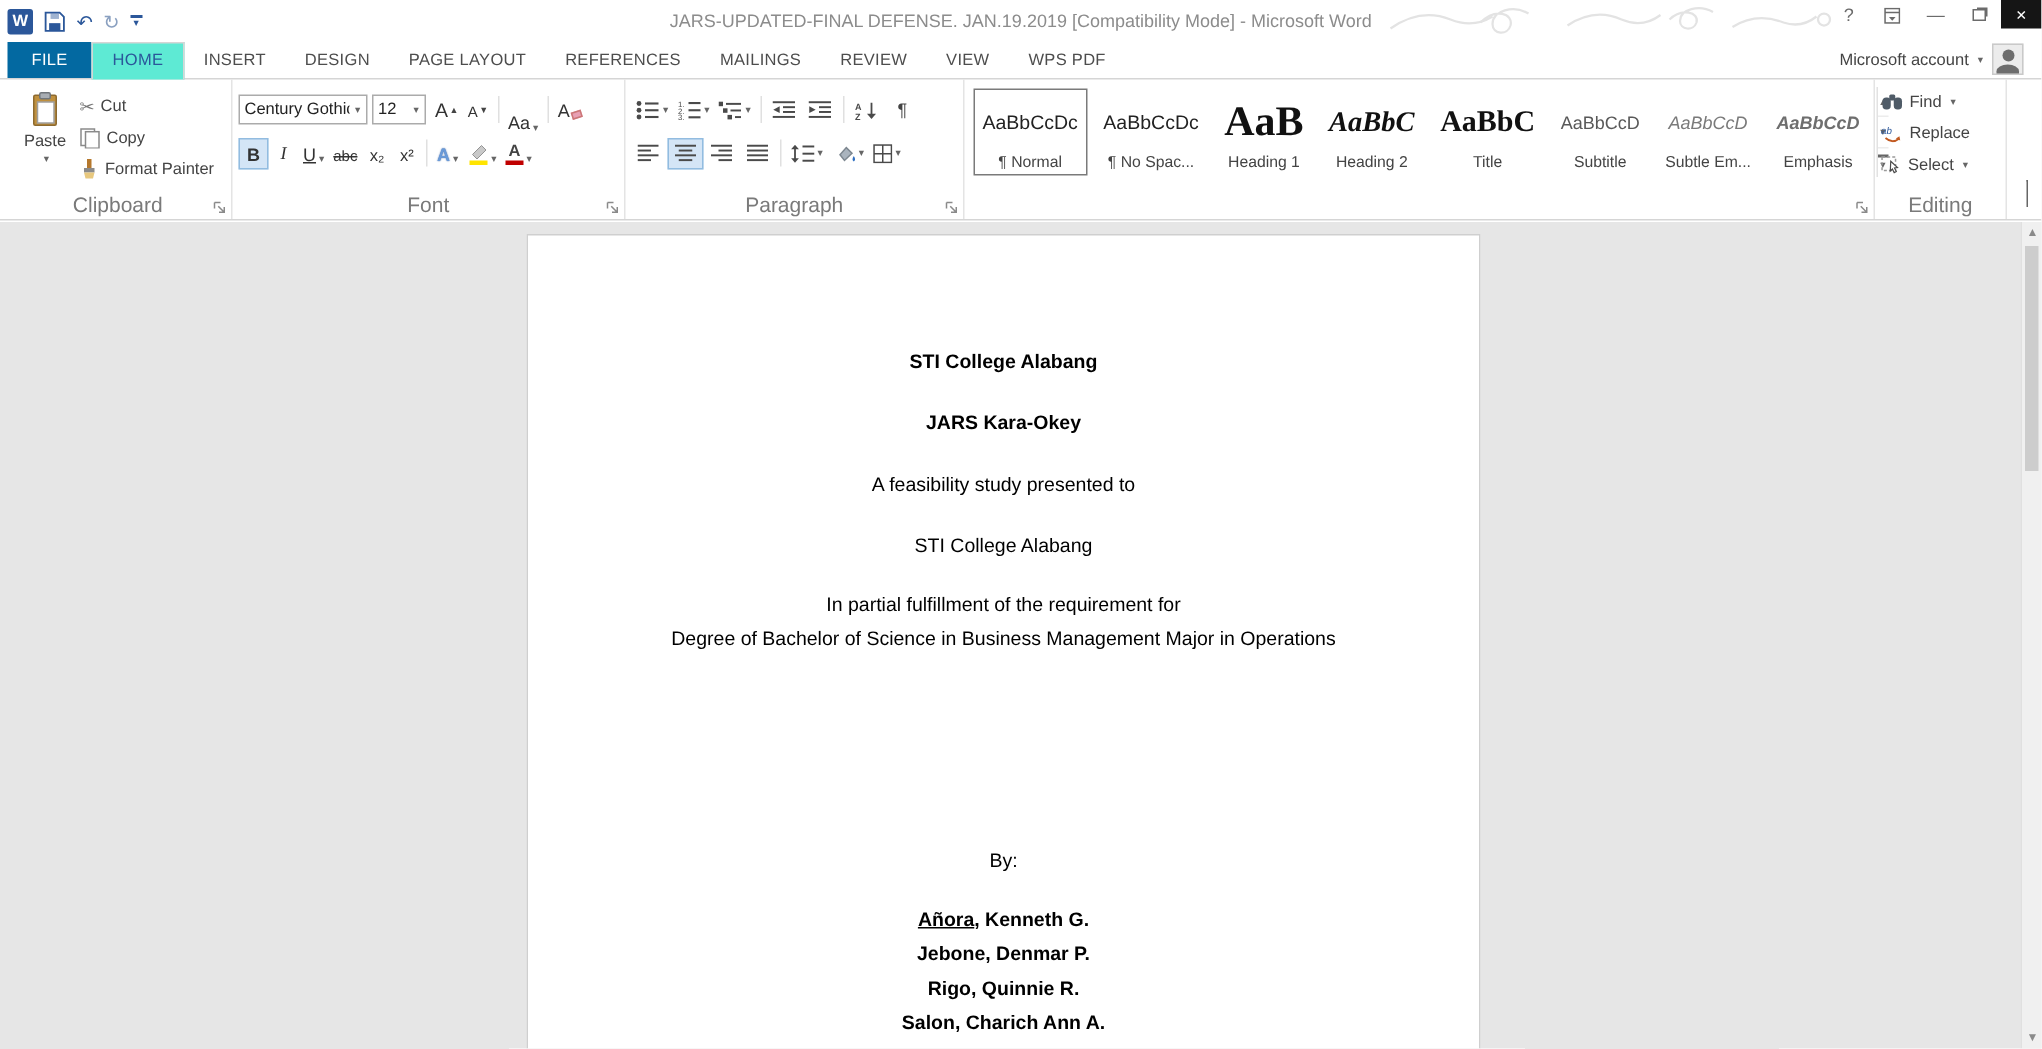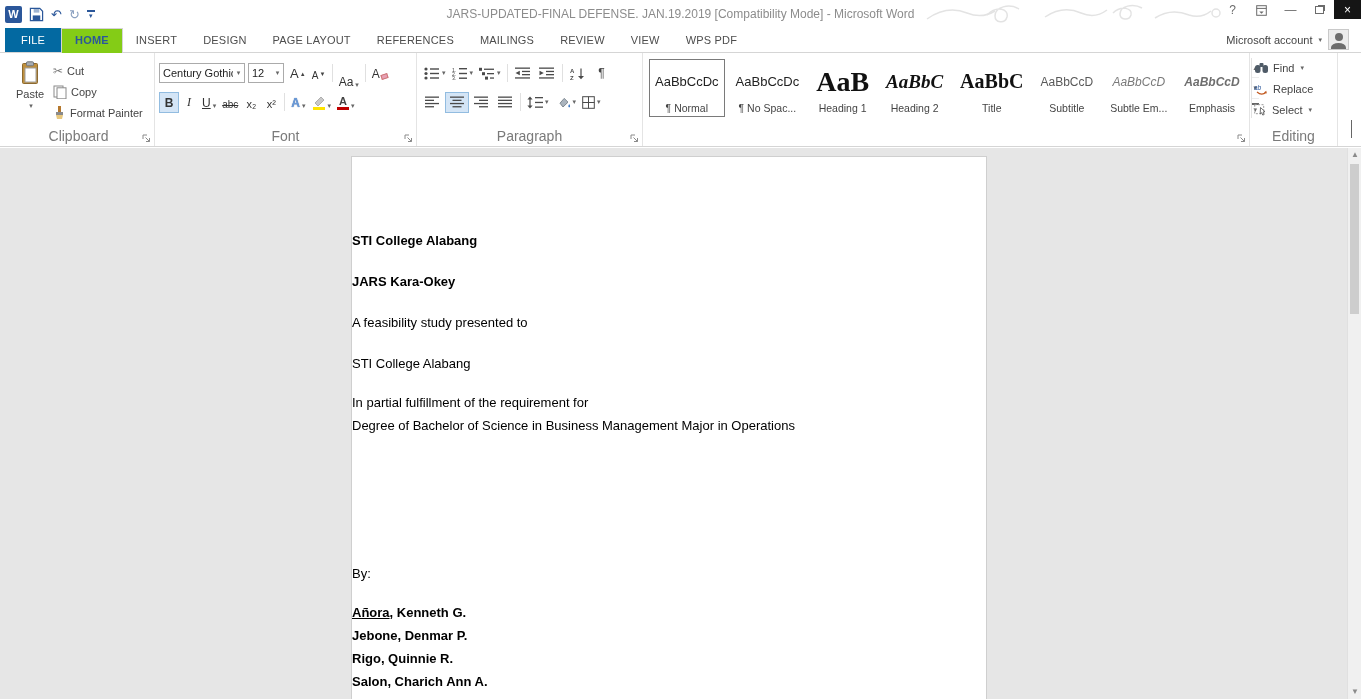--- a/index.html
+++ b/index.html
@@ -19,21 +19,21 @@
   .flourish { position:absolute; right:136px; top:1px; }
   .winctrl { position:absolute; right:0; top:0; display:flex; align-items:flex-start; }
   .wbtn { width:29px; height:20px; display:flex; align-items:center; justify-content:center; font-size:12px; color:#6b6b6b; }
   .wbtn.close { background:#151515; color:#fff; width:27px; height:19px; font-size:12px; }
   .restore-box { width:9px; height:8px; border:1px solid #6b6b6b; background:#fff; box-shadow:2px -2px 0 -1px #6b6b6b; }
 
   
   .tabrow { position:relative; height:24px; display:flex; align-items:stretch; padding-left:5px; background:#fff; z-index:5; }
   .tab { padding:0 13px; font-size:11px; line-height:24px; color:#4d4d4d; letter-spacing:.2px; white-space:nowrap; }
   .tab.file { background:#0369a1; color:#fff; padding:0 16px; }
-  .tab.active { color:#2b579a; background:#84cc16; border:1px solid #d5d5d5; border-bottom:none; line-height:22px; margin-bottom:-1px; position:relative; z-index:6;font-weight:bold; }
+  .tab.active { color:#2b579a; background:#5eead4; border:1px solid #d5d5d5; border-bottom:none; line-height:22px; margin-bottom:-1px; position:relative; z-index:6; }
   .account { position:absolute; right:39px; top:0; height:24px; display:flex; align-items:center; gap:4px; font-size:11px; color:#444; }
   .account .dd { font-size:7px; color:#666; }
   .avatar { position:absolute; right:12px; top:1px; width:21px; height:21px; background:#ececec; border:1px solid #c9c9c9; overflow:hidden; }
   .av-head { position:absolute; top:3px; left:6px; width:8px; height:8px; border-radius:50%; background:#6d6d6d; }
   .av-body { position:absolute; bottom:-3px; left:2px; width:15px; height:9px; border-radius:50% 50% 0 0; background:#6d6d6d; }
 
   
   .ribbon { position:relative; height:95px; background:#fff; border-top:1px solid #d5d5d5; border-bottom:1px solid #d5d5d5; display:flex; padding-left:3px; }
   .rgroup { position:relative; border-right:1px solid #e4e4e4; padding:3px 3px 17px 4px; }
   .glabel { position:absolute; bottom:2px; left:0; right:0; text-align:center; font-size:14px; color:#7a7a7a; }
@@ -102,21 +102,21 @@
   .morebar { width:7px; height:1.5px; background:#666; margin-bottom:1px; }
 
   
   .g-editing { width:88px; padding-top:7px; }
   .edit-col { display:flex; flex-direction:column; gap:5px; }
   .edit-item { display:flex; align-items:center; gap:4px; font-size:11px; color:#444; height:16px; white-space:nowrap; }
 
   
   .docarea { position:absolute; top:148px; left:0; right:0; bottom:0; background:#e6e6e6; overflow:hidden; }
   .page { position:absolute; left:351px; top:8px; width:636px; height:780px; background:#fff; border:1px solid #cfcfcf; }
-  .page-inner { padding-top:72px; text-align:left; font-size:13px; line-height:23px; color:#000; }
+  .page-inner { padding-top:72px; text-align:center; font-size:13px; line-height:23px; color:#000; }
   .dl { margin:0; }
   .b { font-weight:bold; }
   .m18 { margin-bottom:18px; } .m16 { margin-bottom:16px; } .m125 { margin-bottom:125px; }
   .underl { text-decoration:underline; }
   .vscroll { position:absolute; right:0; top:0; bottom:0; width:14px; background:#f0f0f0; border-left:1px solid #e0e0e0; }
   .scroll-arr { display:block; width:14px; height:14px; text-align:center; font-size:8px; color:#8a8a8a; line-height:14px; }
   .scroll-arr.bottom { position:absolute; bottom:0; }
   .vthumb { position:absolute; top:16px; left:2px; width:9px; height:150px; background:#cdcdcd; }
 
   svg { display:block; }

